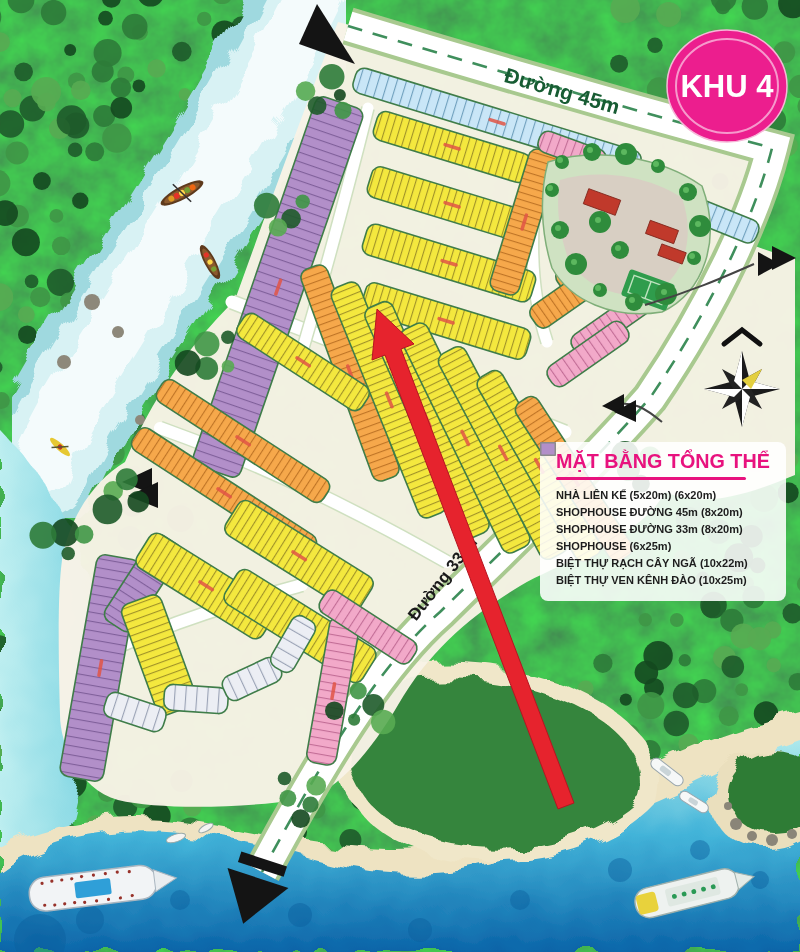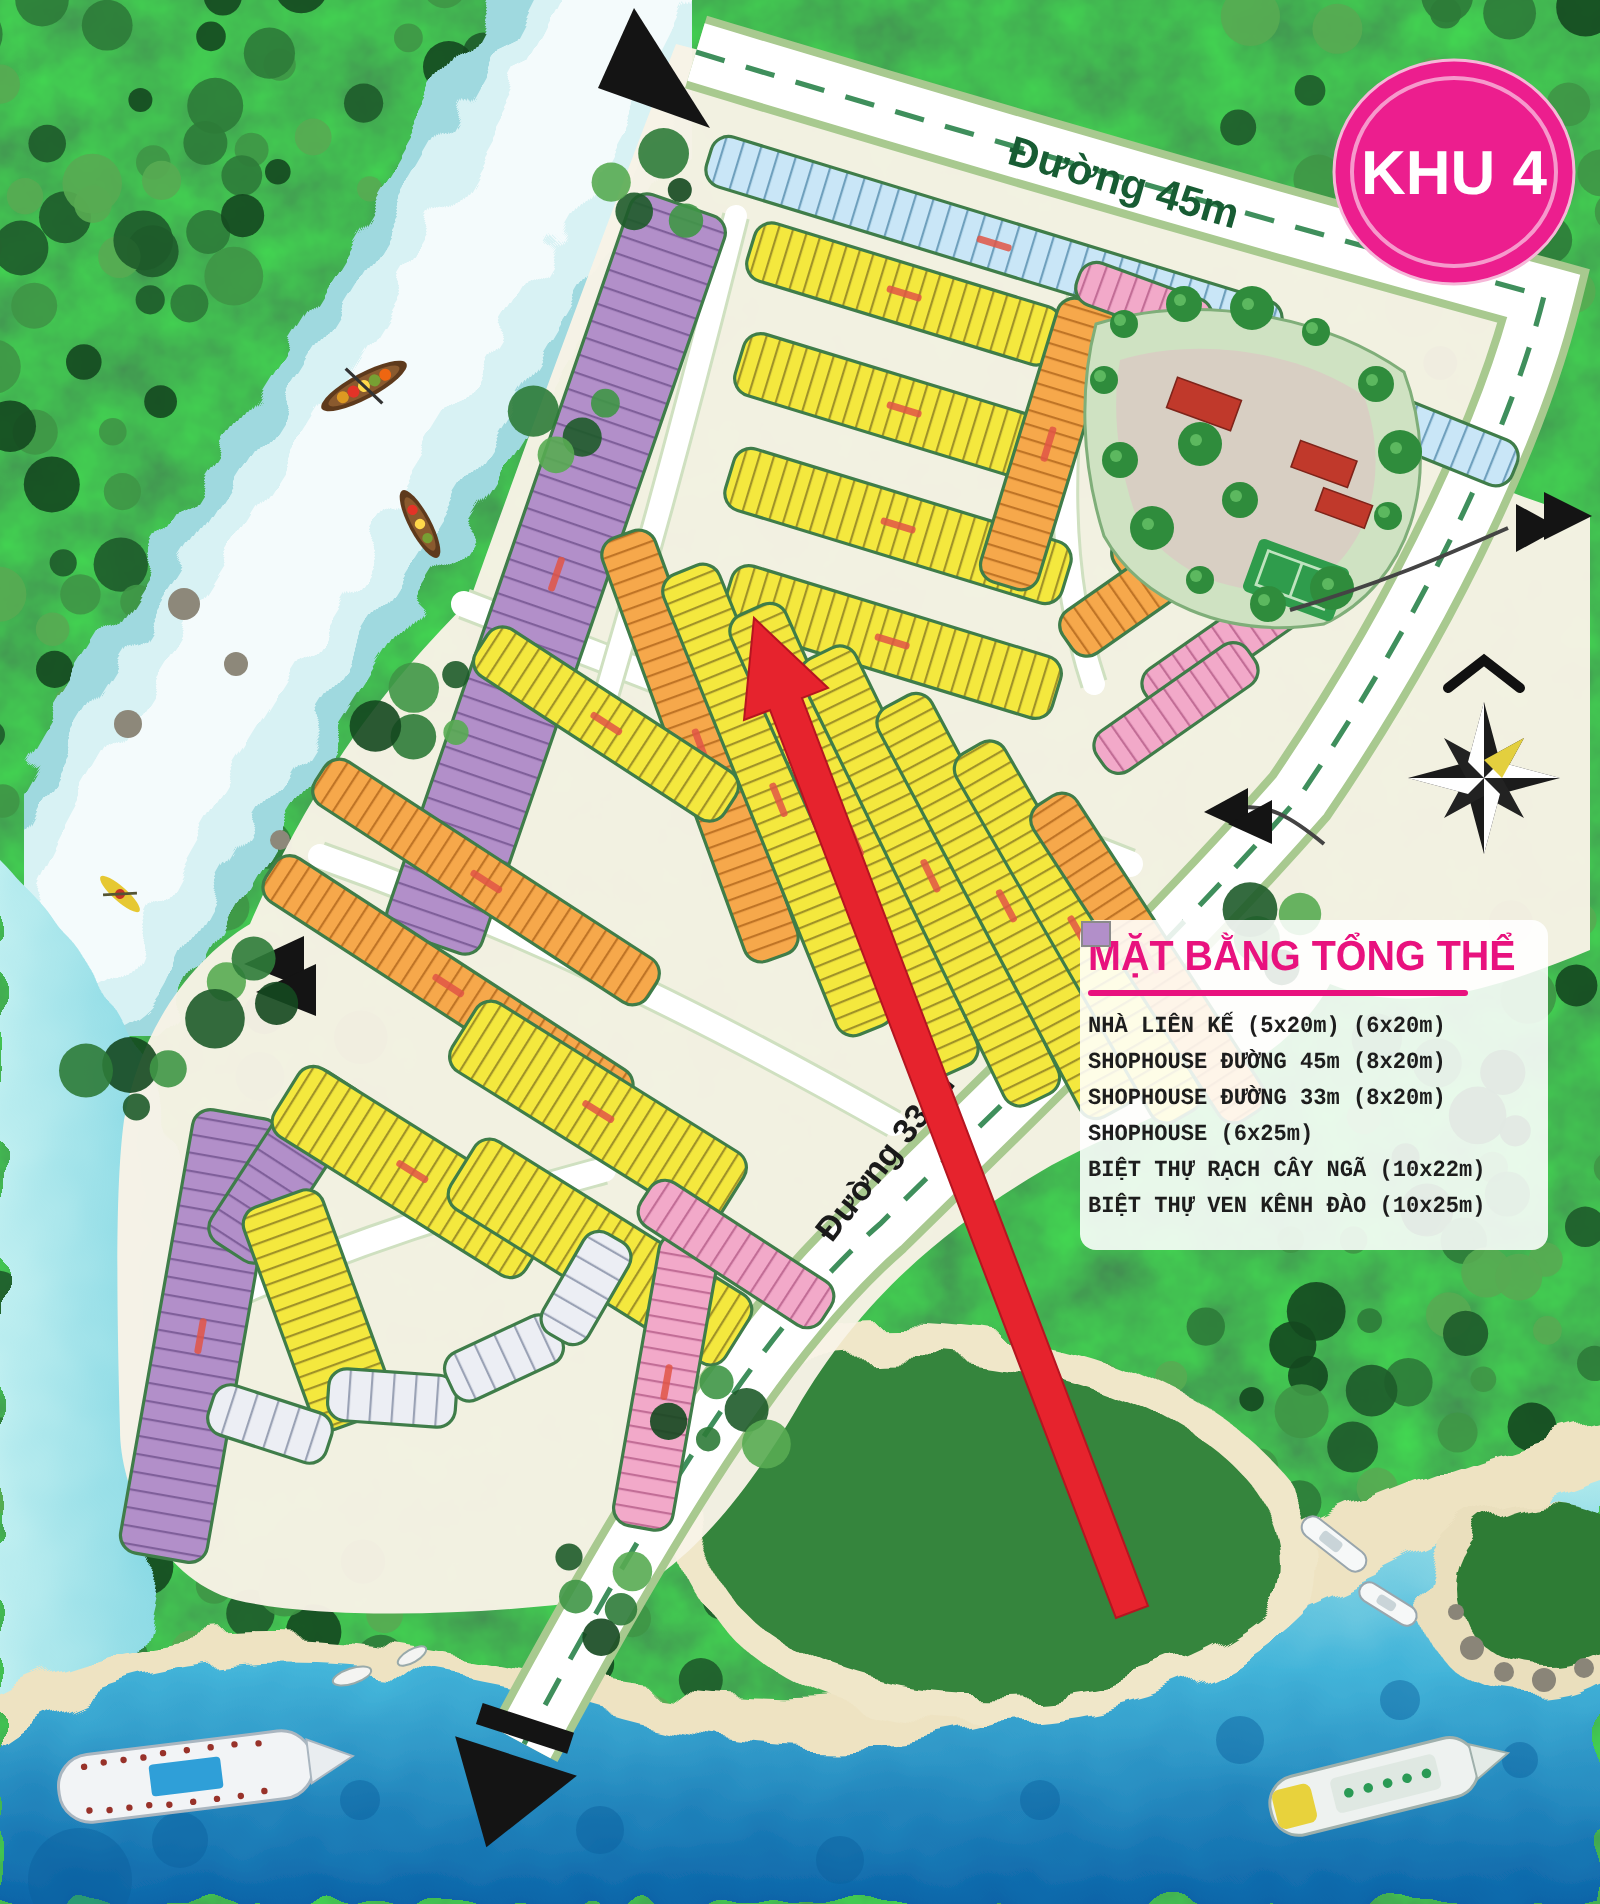--- a/index.html
+++ b/index.html
@@ -5,31 +5,31 @@
   html,body{margin:0;padding:0;background:#222;}
   .stage{
     position:relative;width:800px;height:952px;overflow:hidden;
     font-family:"Liberation Sans","DejaVu Sans",sans-serif;
     background:#2c6b33;
   }
   .stage svg{position:absolute;left:0;top:0;}
   svg text{font-family:"Liberation Sans","DejaVu Sans",sans-serif;}
   
   .legend{
-    position:absolute;left:540px;top:460px;width:224px;
-    padding:8px 6px 10px 4px;border-radius:8px;
+    position:absolute;left:540px;top:442px;width:224px;
+    padding:8px 6px 10px 16px;border-radius:8px;
     background:rgba(255,255,255,0.88);
   }
   .legend-title{
     color:#e8127e;font-weight:800;font-size:21px;line-height:1.05;
     transform:scaleX(.94);transform-origin:left center;white-space:nowrap;
     letter-spacing:0px;
   }
   .legend-rule{height:3px;background:#e8127e;width:190px;margin:5px 0 9px 0;border-radius:2px;}
-  .legend-item{display:flex;align-items:center;gap:8px;margin:5px 0;font-family:Liberation Mono, monospace;}
+  .legend-item{display:flex;align-items:center;gap:8px;margin:5px 0;}
   .legend-item svg{flex:0 0 auto;display:block;}
   .legend-label{
     font-size:11.5px;font-weight:700;color:#1d1d1d;white-space:nowrap;
     transform:scaleX(.96);transform-origin:left center;
   }
 </style>
 </head>
 <body>
 
 <div class="stage">

